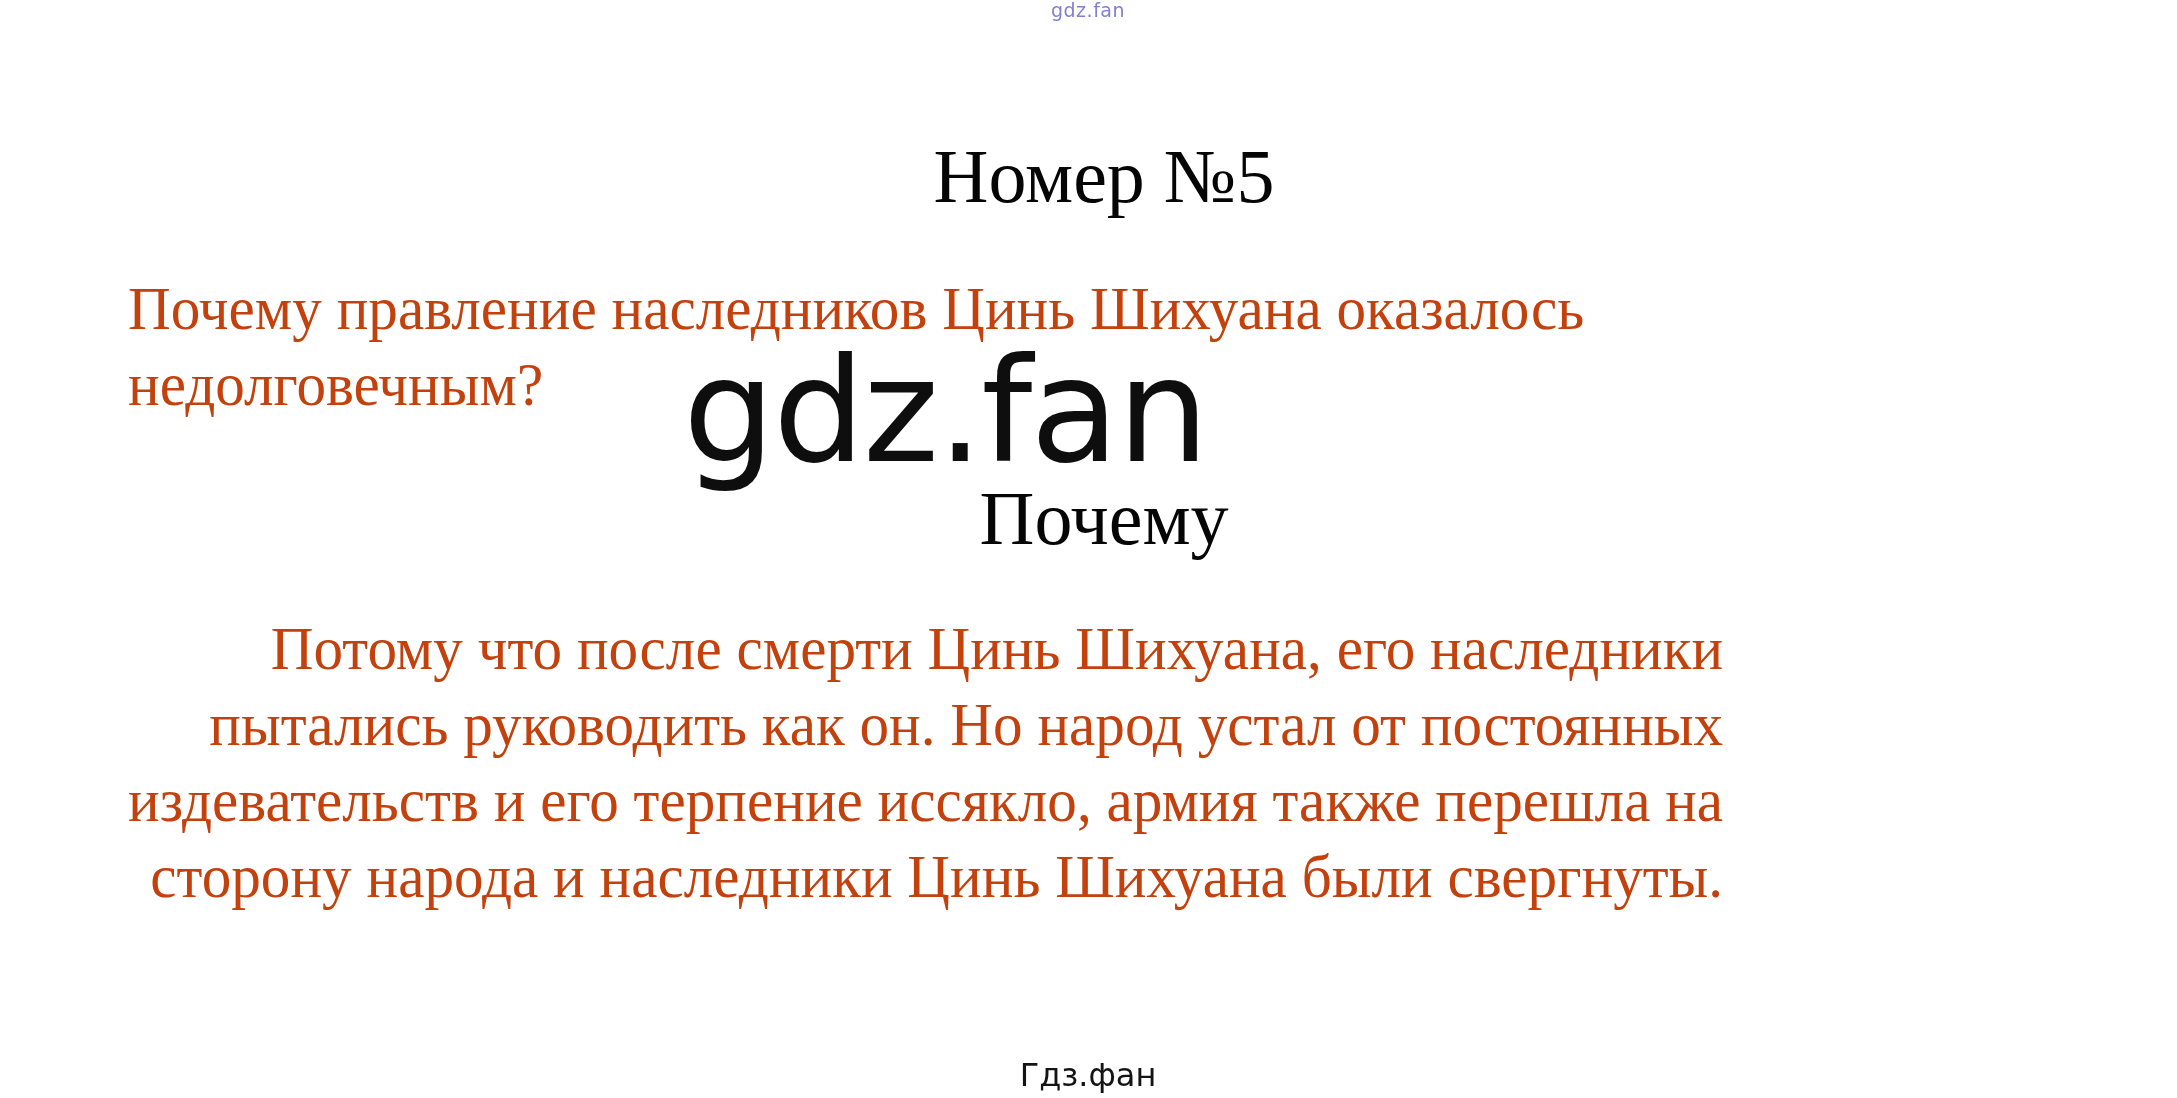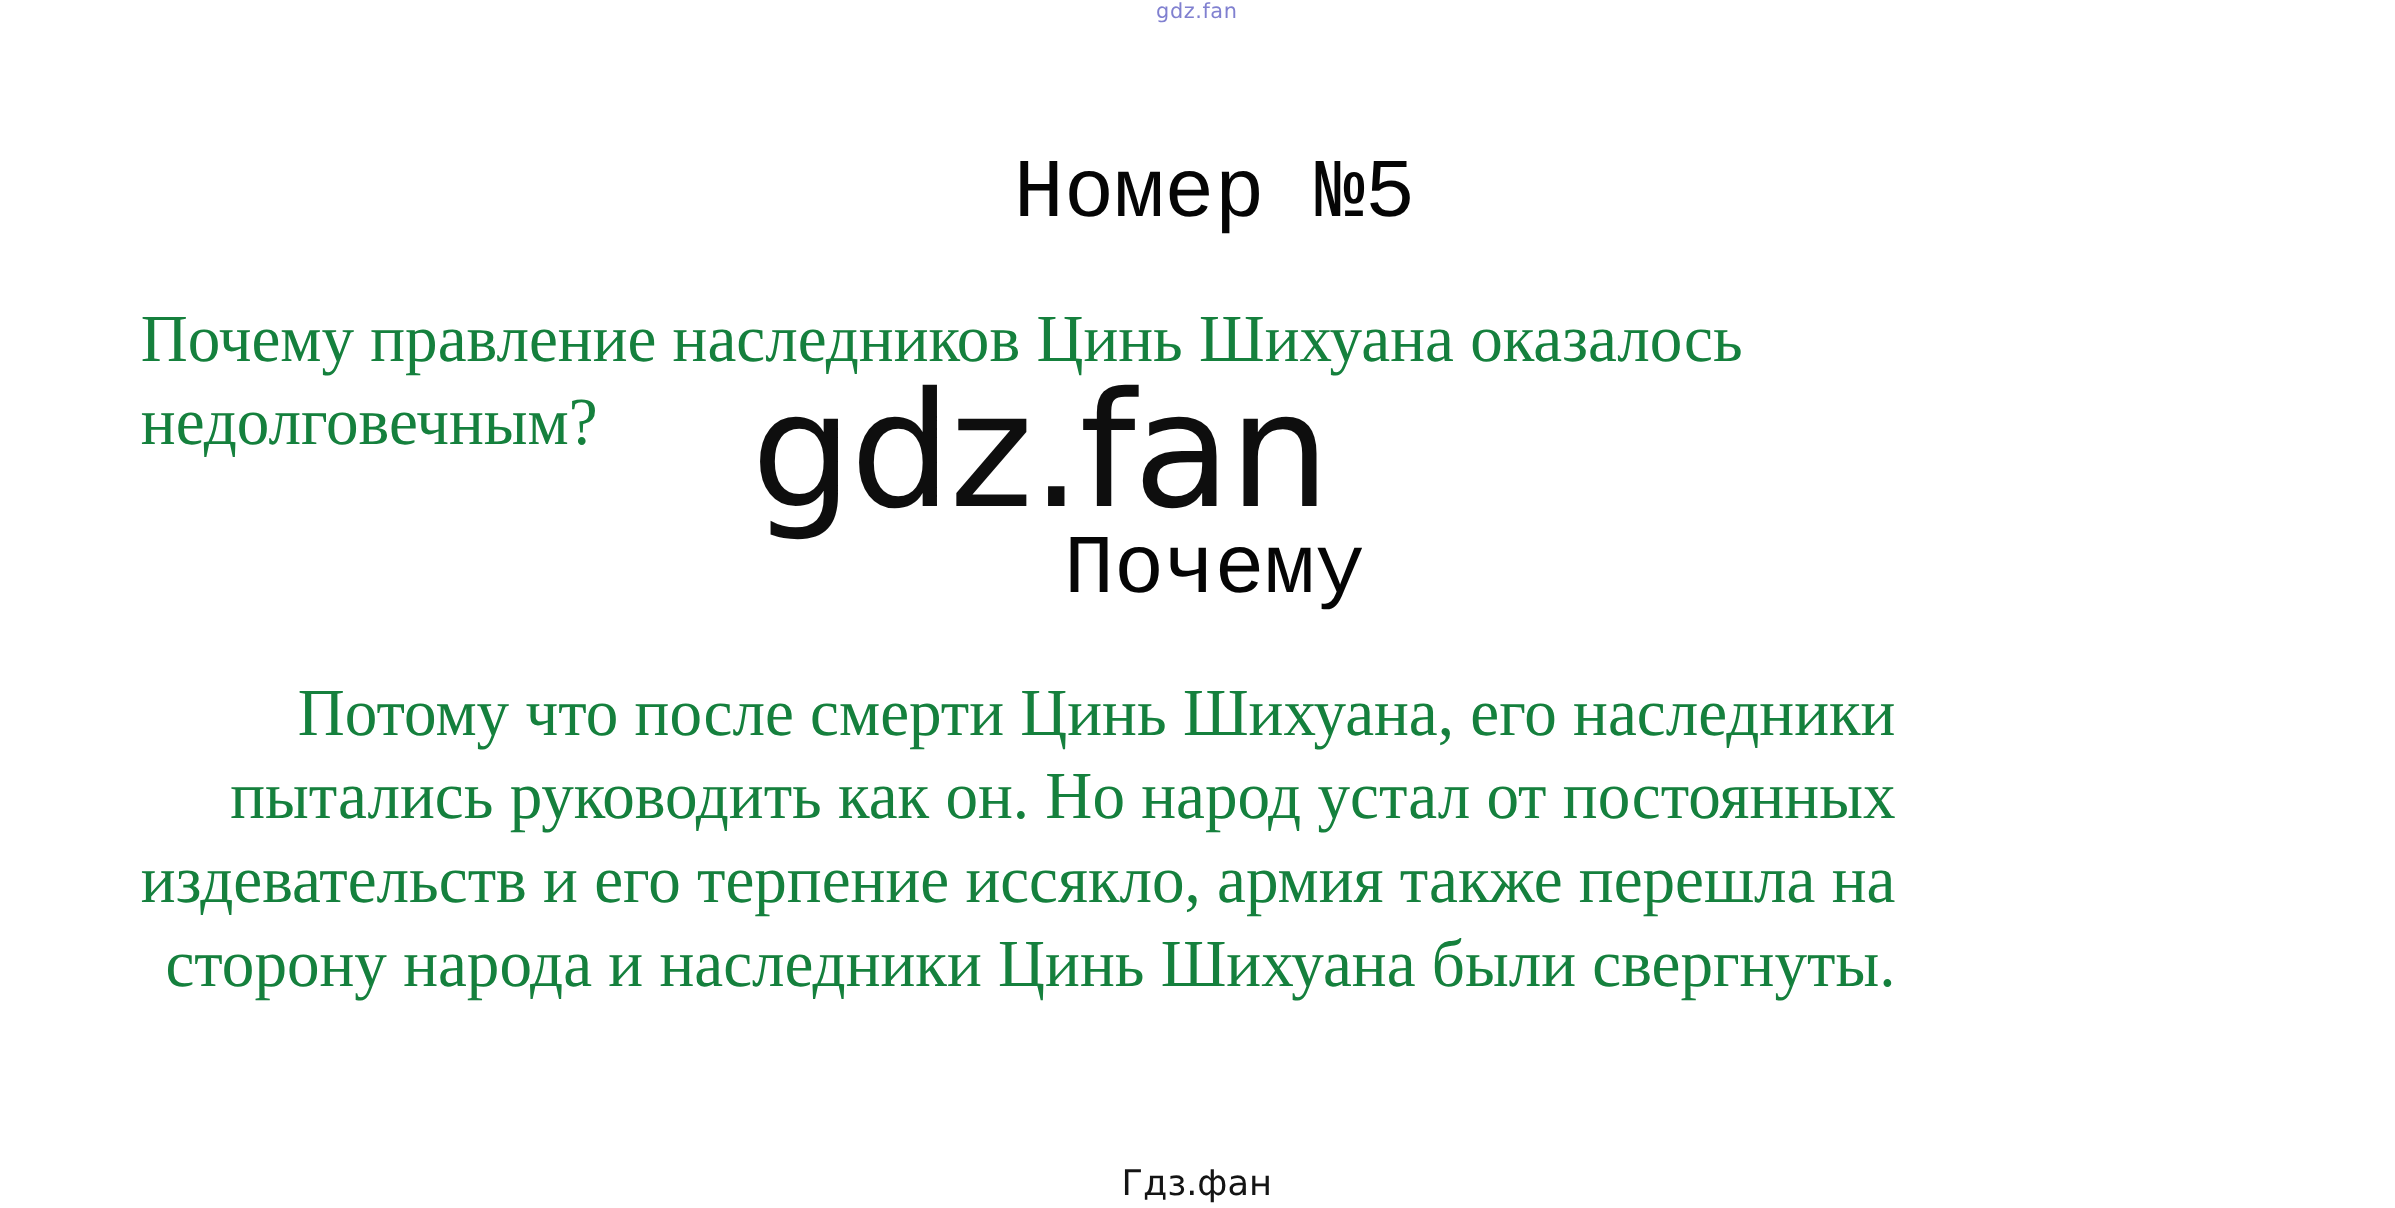--- a/index.html
+++ b/index.html
@@ -27,35 +27,35 @@
     line-height: 19px;
     color: #6a6ac8;
     letter-spacing: 0.5px;
     opacity: 0.85;
   }
   
   .heading {
     position: absolute;
     left: 1104px;
     transform: translateX(-50%);
-    font-family: Liberation Mono, monospace;
+    font-family: Liberation Serif, serif;
     font-size: 76px;
     line-height: 76px;
     white-space: nowrap;
     color: #050505;
   }
   .heading.title    { top: 138px; }
   .heading.solution { top: 480px; }
   
   .textblock {
     position: absolute;
     left: 128px;
     font-size: 61px;
     line-height: 76px;
-    color: #15803d;
+    color: #c2410c;
   }
   .textblock.question { top: 271px; }
   .textblock.answer   { top: 611px; text-align: right; }
   .textline {
     white-space: nowrap;
     transform: scaleX(0.97);
     transform-origin: 0 50%;
   }
   
   .watermark {

